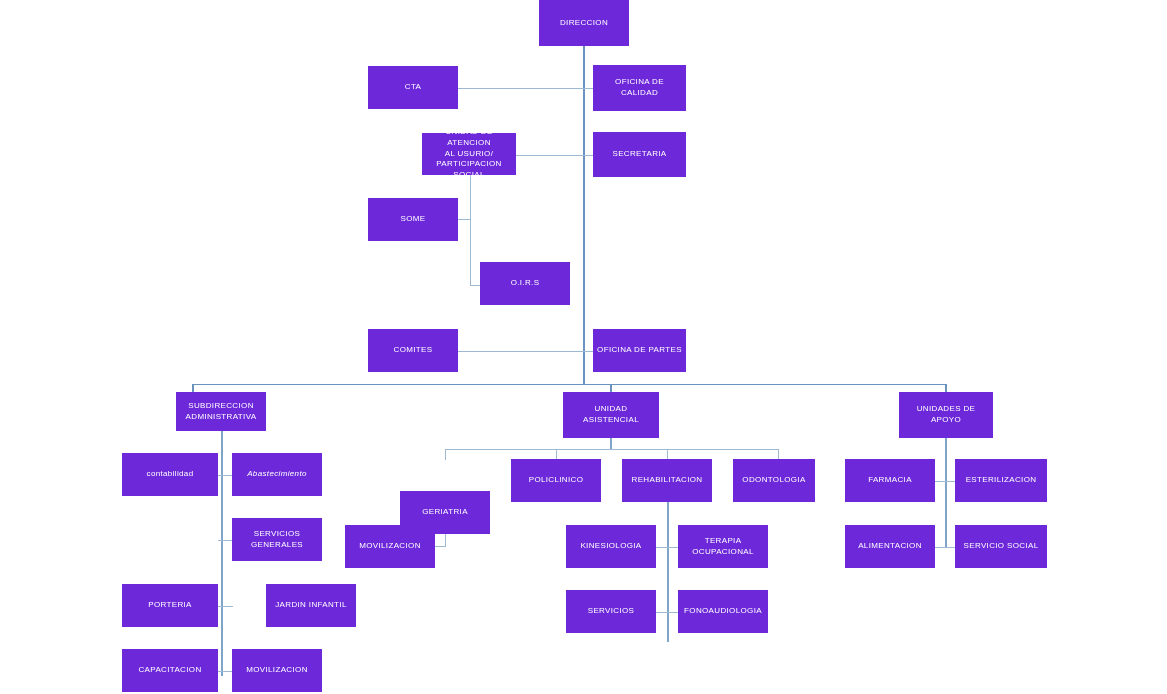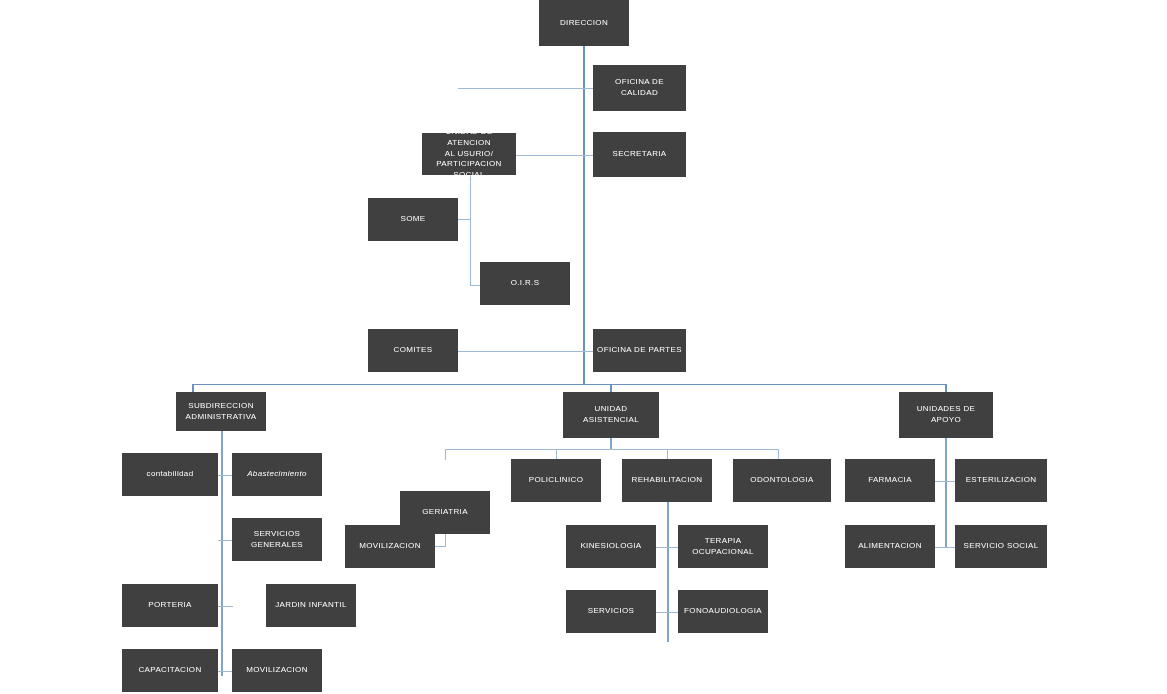--- a/index.html
+++ b/index.html
@@ -13,21 +13,21 @@
   }
   #chart-canvas {
     position: relative;
     width: 1167px;
     height: 694px;
     background: #ffffff;
     overflow: hidden;
   }
   .node {
     position: absolute;
-    background: #404040;
+    background: #6d28d9;
     color: #ffffff;
     display: flex;
     align-items: center;
     justify-content: center;
     text-align: center;
     box-sizing: border-box;
     font-size: 8px;
     letter-spacing: 0.35px;
     line-height: 1.35;
     padding: 2px 3px;
@@ -116,20 +116,23 @@
   <div class="conn sub-v" style="left:945px; top:438px; height:110px;"></div>
   <div class="conn h" style="left:935px; top:481px; width:11px;"></div>
   <div class="conn h" style="left:945px; top:481px; width:11px;"></div>
   <div class="conn h" style="left:935px; top:547px; width:11px;"></div>
   <div class="conn h" style="left:945px; top:547px; width:11px;"></div>
 
   <div class="node" style="left:539px; top:0px; width:90px; height:46px;">
     <span class="node-label">DIRECCION</span>
   </div>
 
+  <div class="node" style="left:368px; top:66px; width:90px; height:43px;">
+    <span class="node-label">CTA</span>
+  </div>
 
   <div class="node" style="left:593px; top:65px; width:93px; height:46px;">
     <span class="node-label">OFICINA  DE CALIDAD</span>
   </div>
 
   <div class="node" style="left:422px; top:133px; width:94px; height:42px;">
     <span class="node-label">UNIDAD DE ATENCION
 AL USURIO/
 PARTICIPACION  SOCIAL</span>
   </div>
@@ -201,21 +204,21 @@
   </div>
 
   <div class="node" style="left:511px; top:459px; width:90px; height:43px;">
     <span class="node-label">POLICLINICO</span>
   </div>
 
   <div class="node" style="left:622px; top:459px; width:90px; height:43px;">
     <span class="node-label">REHABILITACION</span>
   </div>
 
-  <div class="node" style="left:733px; top:459px; width:98px; height:43px;justify-content:center;">
+  <div class="node" style="left:733px; top:459px; width:82px; height:43px;justify-content:center;">
     <span class="node-label">ODONTOLOGIA</span>
   </div>
 
   <div class="node" style="left:345px; top:525px; width:90px; height:43px;">
     <span class="node-label">MOVILIZACION</span>
   </div>
 
   <div class="node" style="left:566px; top:525px; width:90px; height:43px;">
     <span class="node-label">KINESIOLOGIA</span>
   </div>

